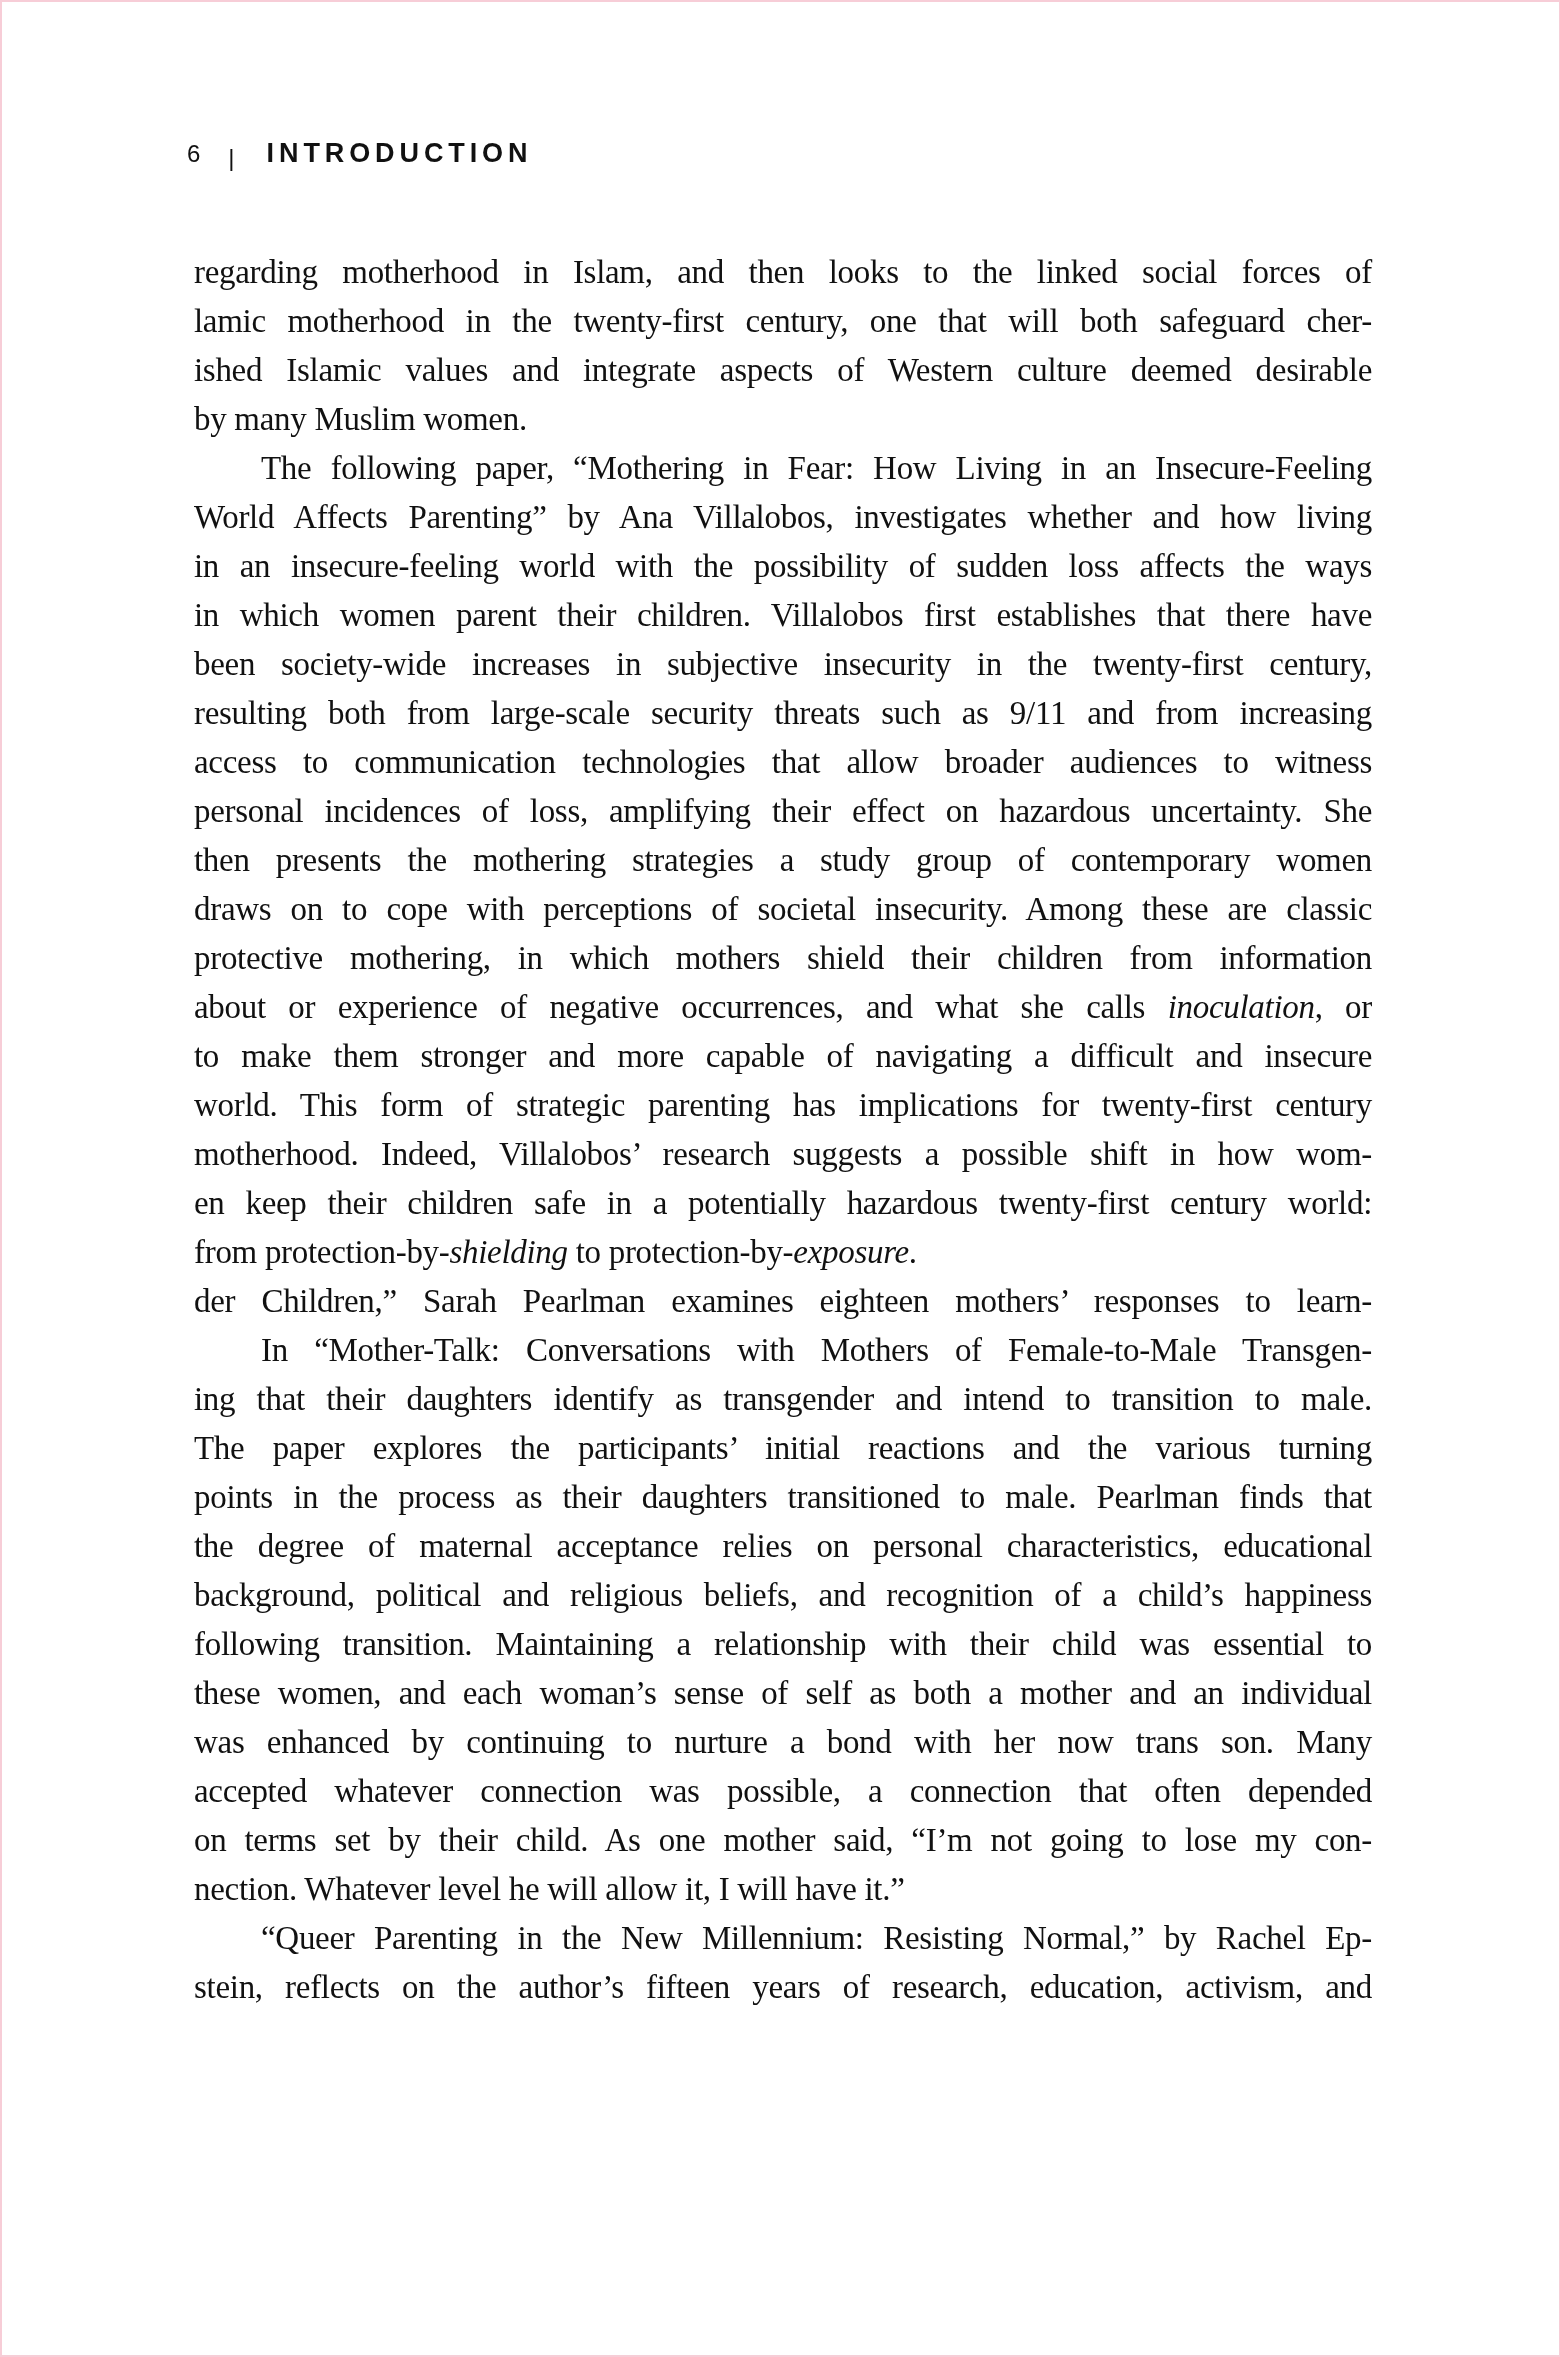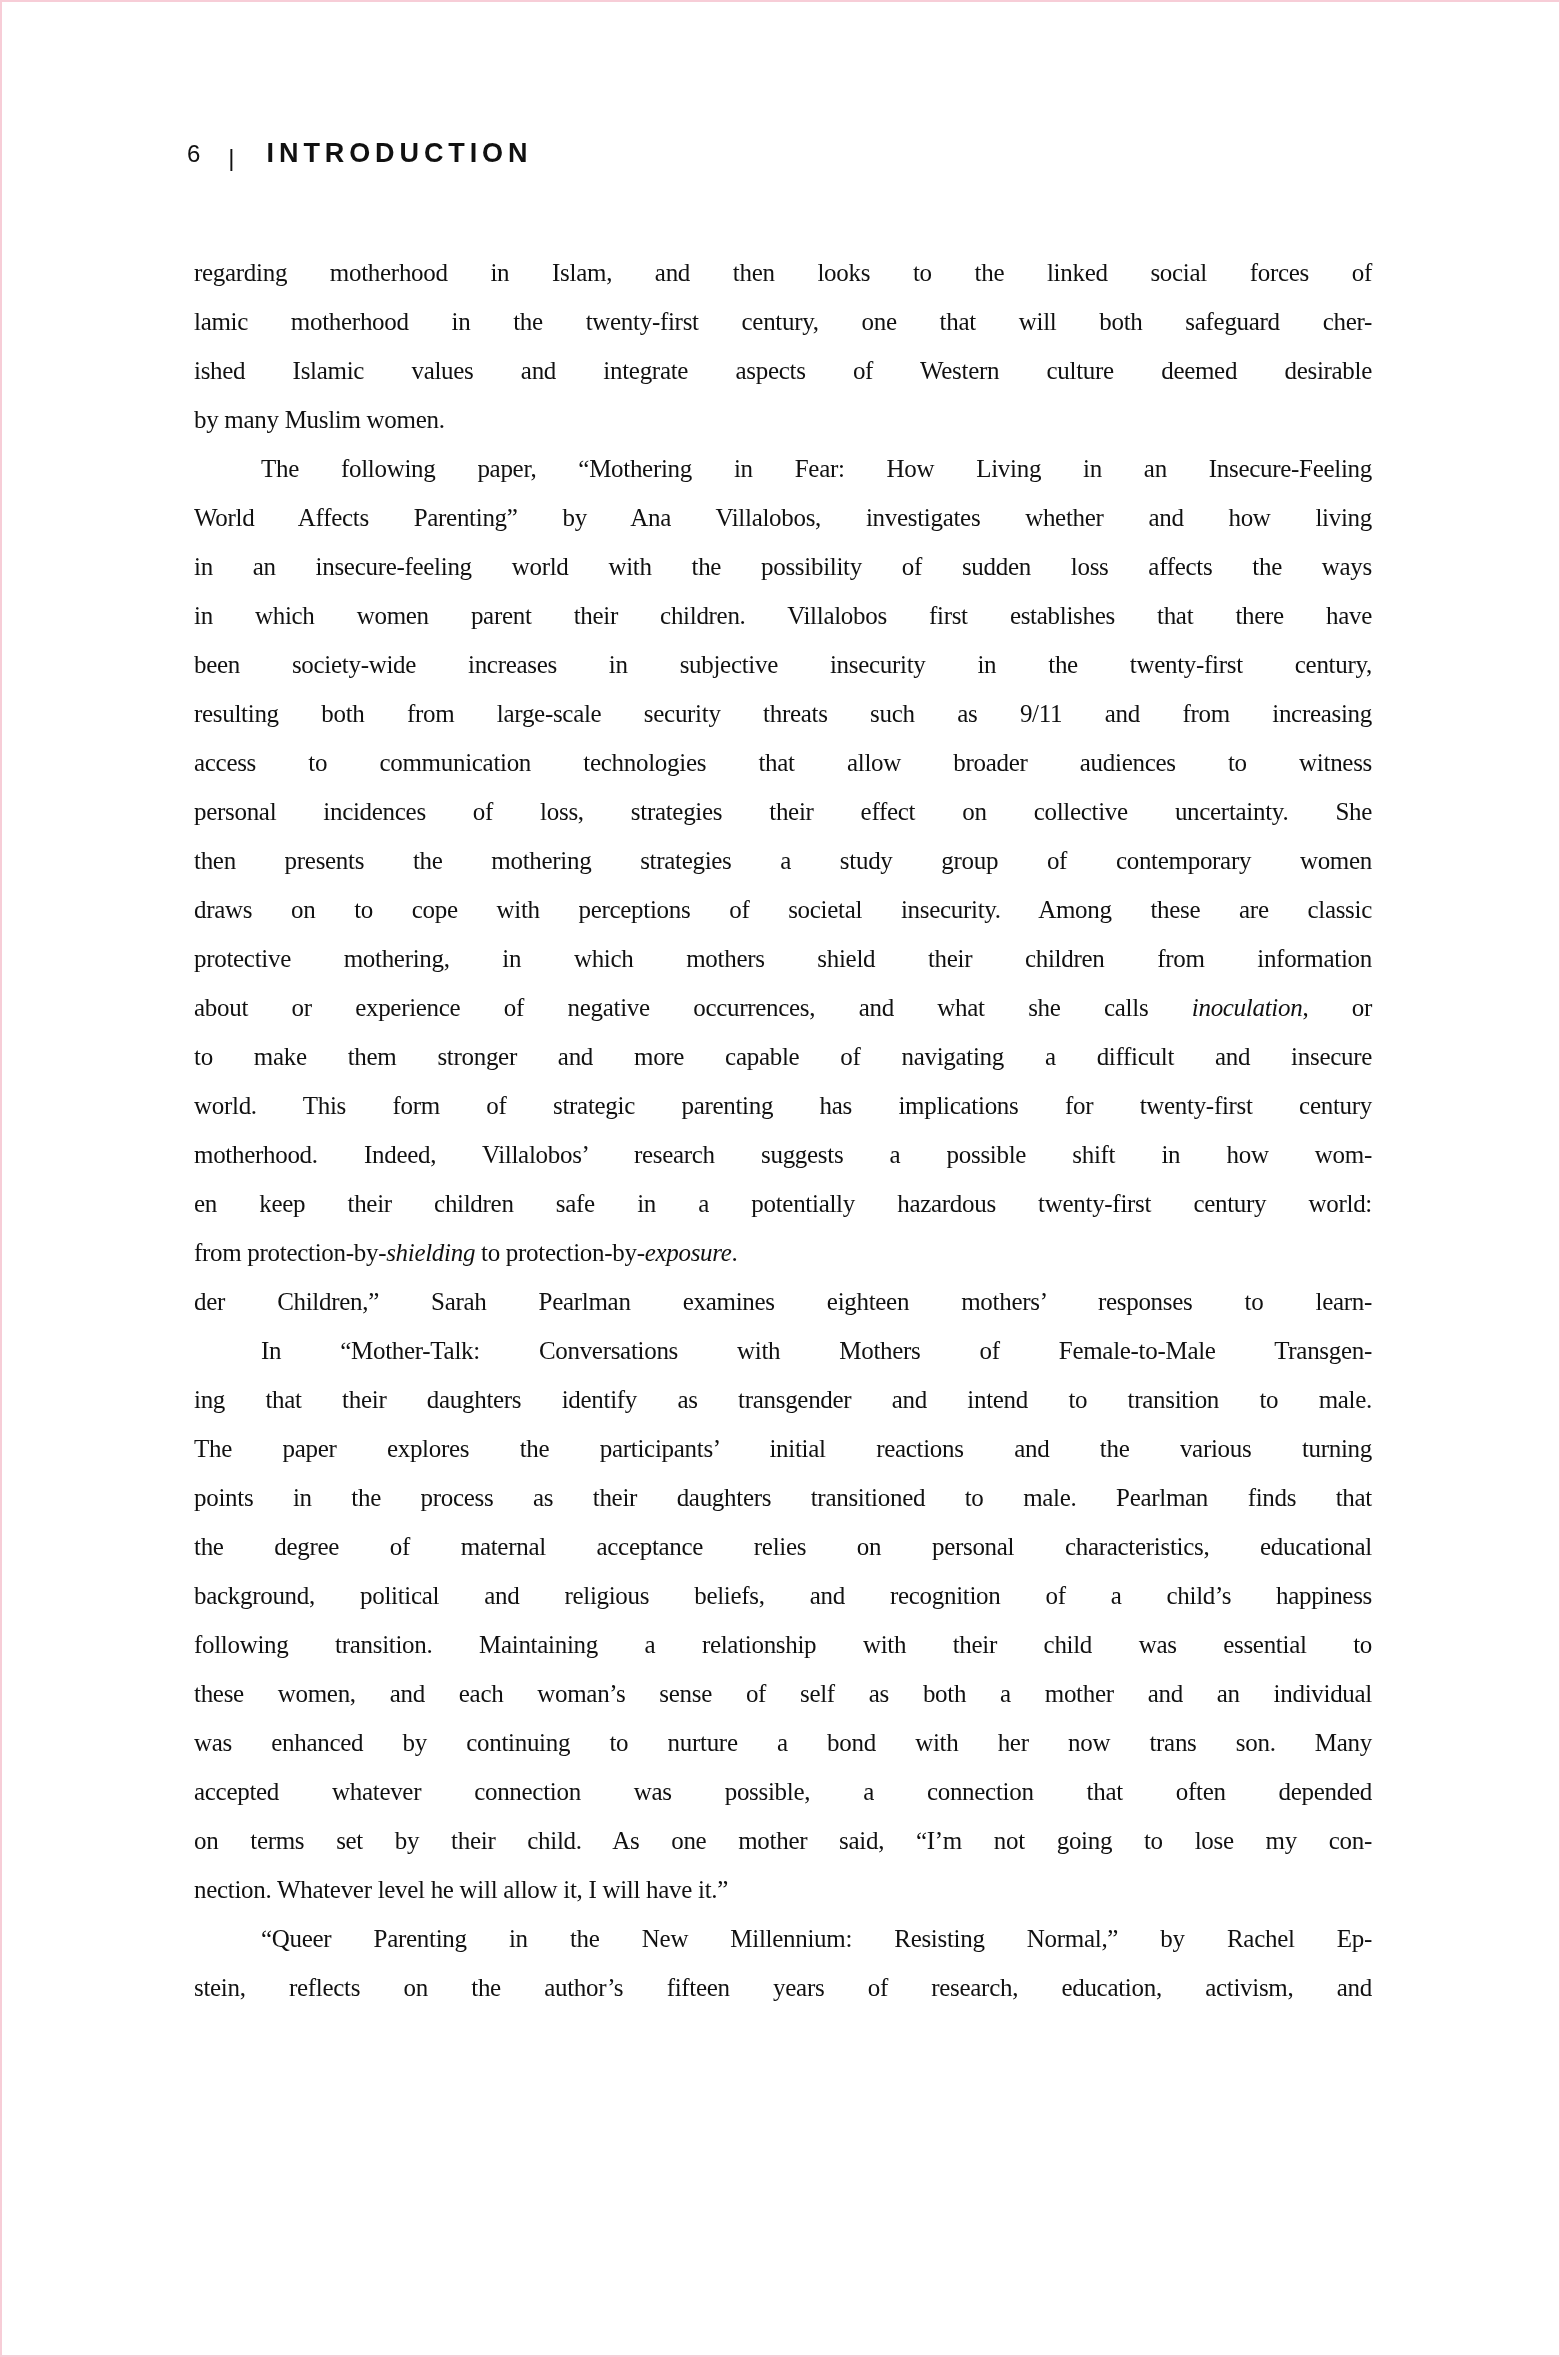--- a/index.html
+++ b/index.html
@@ -14,21 +14,21 @@
   .running-head {
     position: absolute; left: 185px; top: 136px; height: 32px;
     display: flex; align-items: baseline;
     font-family: "Liberation Sans", sans-serif; color: #111;
   }
   .page-number { font-size: 24px; font-weight: 400; }
   .head-sep { font-size: 24px; margin-left: 28px; margin-right: 32px; font-weight: 300; transform: translateY(3.7px); display:inline-block; }
   .chapter-title { font-size: 27px; font-weight: 700; letter-spacing: 4.9px; }
   .body-text {
     position: absolute; left: 192px; top: 246px; width: 1178px;
-    font-family: "Liberation Serif", serif; font-size: 25px; color: #111;
+    font-family: "Liberation Serif", serif; font-size: 33px; color: #111;
     line-height: 49px; letter-spacing: -0.3px;
   }
   .line {
     display: block; white-space: nowrap; text-align: justify; text-align-last: justify;
     height: 49px; overflow: visible;
   }
   .line.last { text-align-last: left; }
   .line.indent { padding-left: 67px; }
   .line i { font-style: italic; }
 </style>
@@ -50,21 +50,21 @@
         <span class="line last"><span>by many Muslim women.</span></span>
       </div>
       <div>
         <span class="line indent"><span>The following paper, “Mothering in Fear: How Living in an Insecure-Feeling</span></span>
         <span class="line"><span>World Affects Parenting” by Ana Villalobos, investigates whether and how living</span></span>
         <span class="line"><span>in an insecure-feeling world with the possibility of sudden loss affects the ways</span></span>
         <span class="line"><span>in which women parent their children. Villalobos first establishes that there have</span></span>
         <span class="line"><span>been society-wide increases in subjective insecurity in the twenty-first century,</span></span>
         <span class="line"><span>resulting both from large-scale security threats such as 9/11 and from increasing</span></span>
         <span class="line"><span>access to communication technologies that allow broader audiences to witness</span></span>
-        <span class="line"><span>personal incidences of loss, strategies their effect on collective uncertainty. She</span></span>
+        <span class="line"><span>personal incidences of loss, amplifying their effect on hazardous uncertainty. She</span></span>
         <span class="line"><span>then presents the mothering strategies a study group of contemporary women</span></span>
         <span class="line"><span>draws on to cope with perceptions of societal insecurity. Among these are classic</span></span>
         <span class="line"><span>protective mothering, in which mothers shield their children from information</span></span>
         <span class="line"><span>about or experience of negative occurrences, and what she calls </span><i>inoculation</i><span>, or</span></span>
         <span class="line"><span>to make them stronger and more capable of navigating a difficult and insecure</span></span>
         <span class="line"><span>world. This form of strategic parenting has implications for twenty-first century</span></span>
         <span class="line"><span>motherhood. Indeed, Villalobos’ research suggests a possible shift in how wom-</span></span>
         <span class="line"><span>en keep their children safe in a potentially hazardous twenty-first century world:</span></span>
         <span class="line last"><span>from protection-by-</span><i>shielding</i><span> to protection-by-</span><i>exposure</i><span>.</span></span>
       </div>

